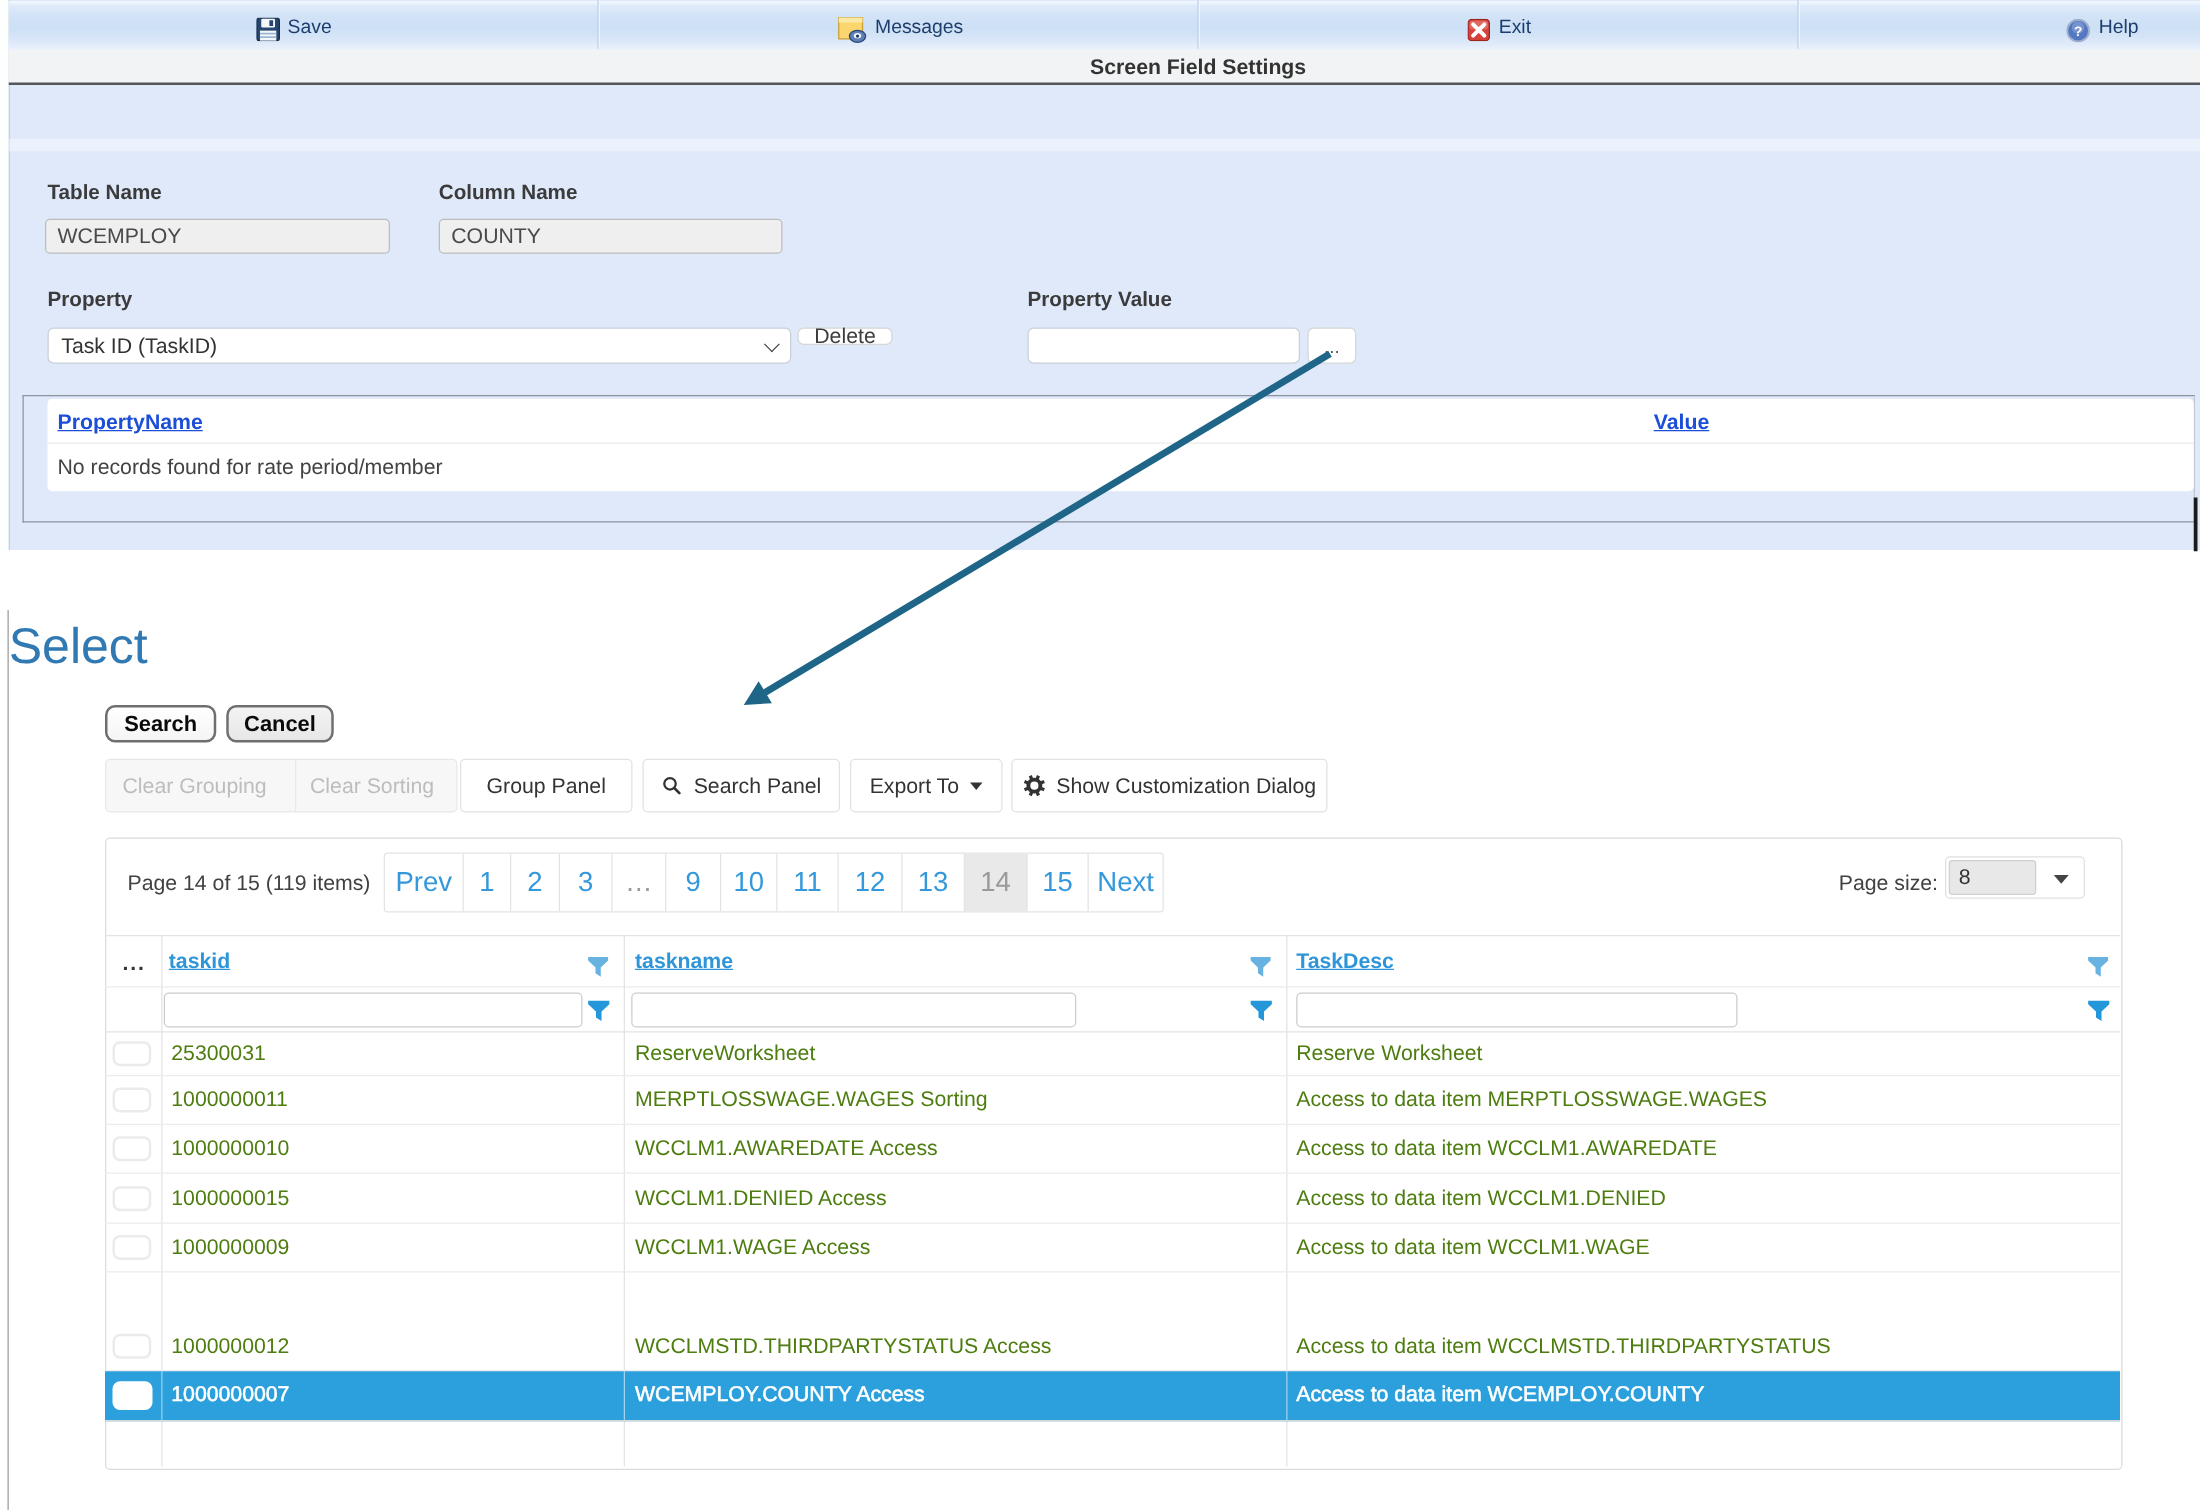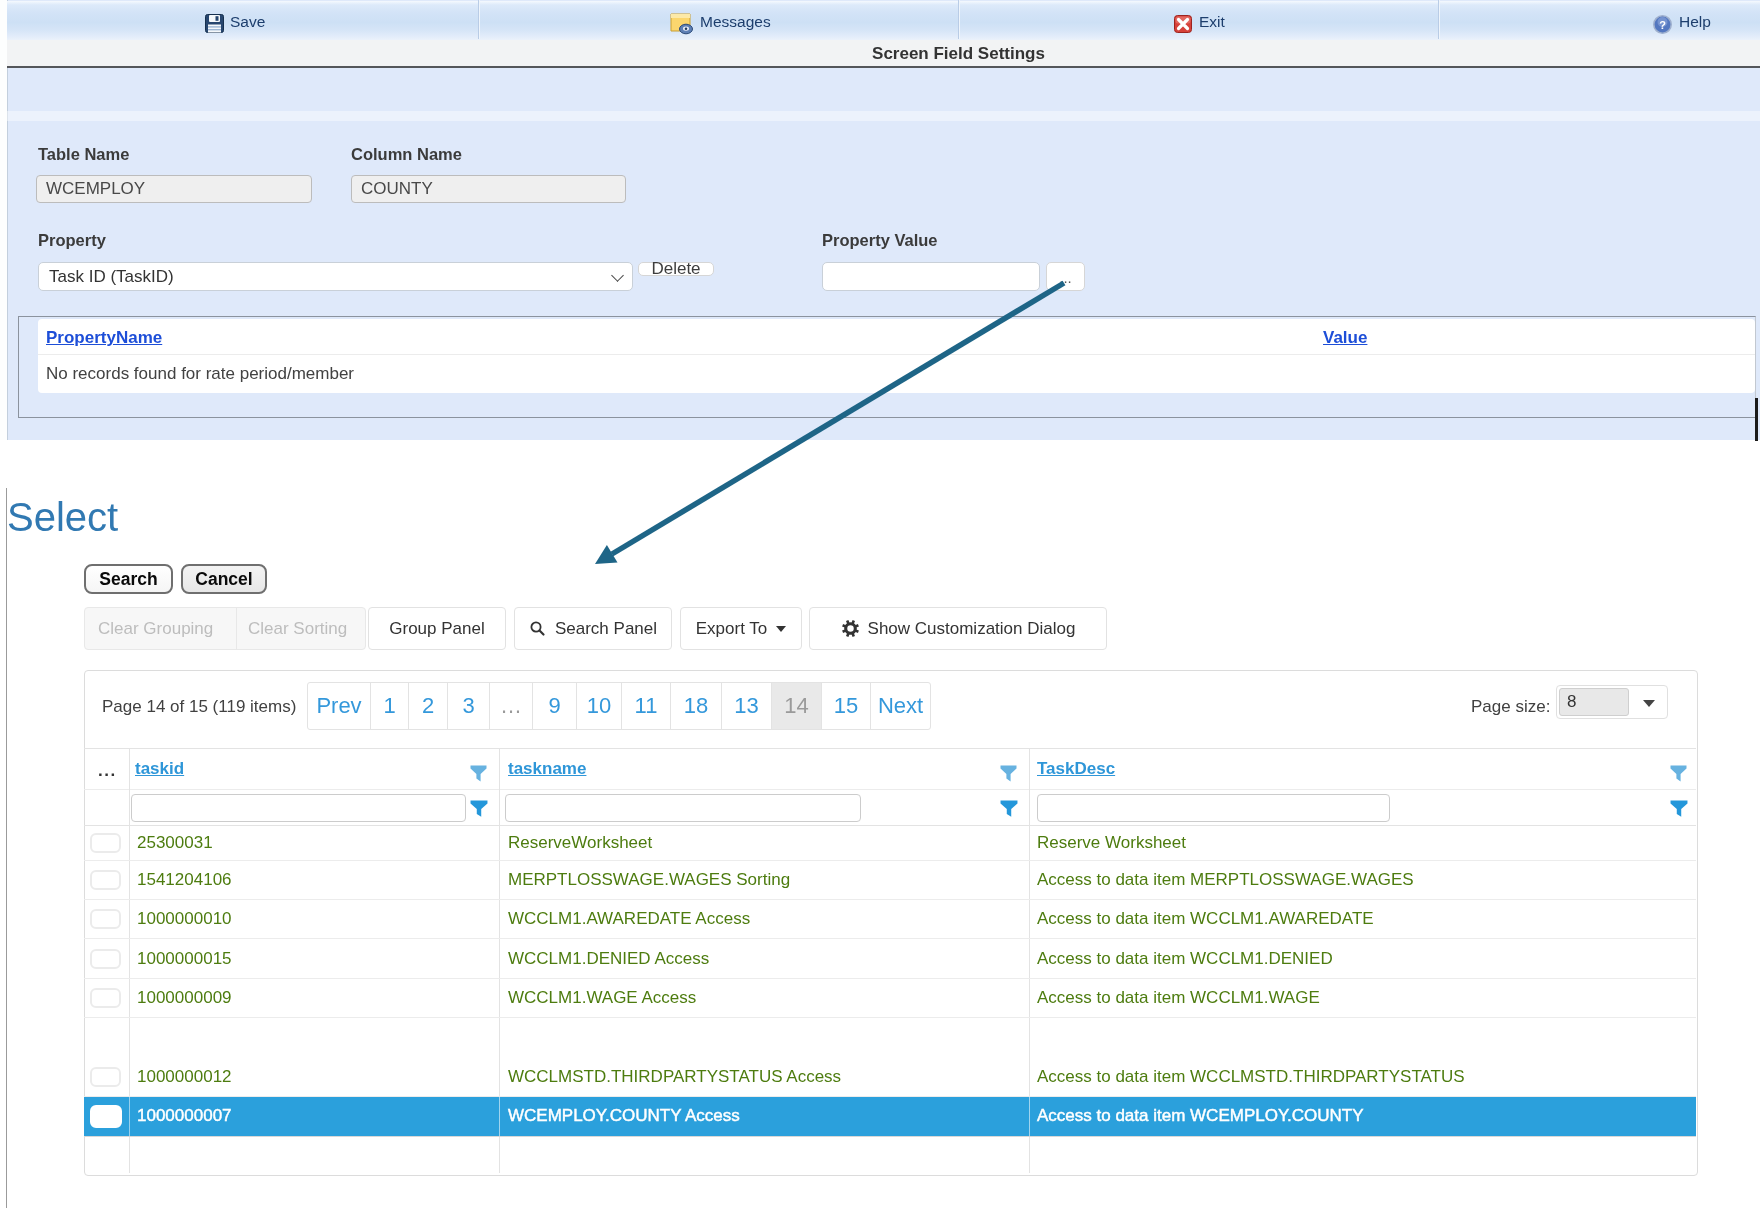--- a/index.html
+++ b/index.html
@@ -146,21 +146,21 @@
   <span style="position:absolute;left:163px">Clear Sorting</span>
 </div>
 <div class="gbtn" style="left:368px;width:138px">Group Panel</div>
 <div class="gbtn" style="left:514px;width:158px">
   <svg width="17" height="17" viewBox="0 0 17 17" style="margin-right:9px">
       <circle cx="7" cy="7" r="4.6" fill="none" stroke="#333" stroke-width="1.8"></circle>
       <path d="M10.5 10.5 L14.5 14.5" stroke="#333" stroke-width="2.2" stroke-linecap="round"></path>
     </svg>
   Search Panel</div>
 <div class="gbtn" style="left:680px;width:122px">Export To<span style="display:inline-block;width:0;height:0;border-left:5px solid transparent;border-right:5px solid transparent;border-top:6px solid #333;margin-left:9px"></span></div>
-<div class="gbtn" style="left:809px;width:298px">
+<div class="gbtn" style="left:809px;width:253px">
   <svg width="19" height="19" viewBox="0 0 19 19" style="margin-right:8px">
     <g stroke="#333" stroke-width="2.6">
         <line x1="14.1" y1="11.4" x2="17.4" y2="12.8"></line>
         <line x1="11.4" y1="14.1" x2="12.8" y2="17.4"></line>
         <line x1="7.6" y1="14.1" x2="6.2" y2="17.4"></line>
         <line x1="4.9" y1="11.4" x2="1.6" y2="12.8"></line>
         <line x1="4.9" y1="7.6" x2="1.6" y2="6.2"></line>
         <line x1="7.6" y1="4.9" x2="6.2" y2="1.6"></line>
         <line x1="11.4" y1="4.9" x2="12.8" y2="1.6"></line>
         <line x1="14.1" y1="7.6" x2="17.4" y2="6.2"></line>
@@ -174,21 +174,21 @@
 
 <div class="abs" style="left:307px;top:682px;height:48px;border:1px solid #e3e3e3;border-radius:3px;background:#fff;white-space:nowrap;font-size:0">
   <span class="pcell" style="width:63px">Prev</span>
   <span class="pcell" style="width:38px">1</span>
   <span class="pcell" style="width:39px">2</span>
   <span class="pcell" style="width:42px">3</span>
   <span class="pcell" style="width:43px;color:#9a9a9a">…</span>
   <span class="pcell" style="width:44px">9</span>
   <span class="pcell" style="width:45px">10</span>
   <span class="pcell" style="width:49px">11</span>
-  <span class="pcell" style="width:51px">18</span>
+  <span class="pcell" style="width:51px">12</span>
   <span class="pcell" style="width:50px">13</span>
   <span class="pcell" style="width:50px;background:#e9e9e9;color:#9a9a9a">14</span>
   <span class="pcell" style="width:49px">15</span>
   <span class="pcell" style="width:59px;border-right:none">Next</span>
 </div>
 
 <div class="abs" style="left:1471px;top:697px;font-size:17px;color:#414141">Page size:</div>
 <div class="abs" style="left:1556px;top:685px;width:112px;height:34px;border:1px solid #e0e0e0;border-radius:4px;background:#fff">
   <div class="abs" style="left:2px;top:2px;width:70px;height:28px;background:#e8e8e8;border:1px solid #cfcfcf;border-radius:3px;font-size:17px;color:#333;padding:3px 0 0 7px">8</div>
   <div class="abs" style="left:86px;top:14px;width:0;height:0;border-left:6px solid transparent;border-right:6px solid transparent;border-top:7px solid #444"></div>
@@ -232,21 +232,21 @@
     </svg>
 
   <div class="drow" style="top:77px;height:36px">
       <div class="dchk" style="top:8px"></div>
       <div class="dtxt" style="left:53px;top:8px">25300031</div>
       <div class="dtxt" style="left:424px;top:8px">ReserveWorksheet</div>
       <div class="dtxt" style="left:953px;top:8px">Reserve Worksheet</div>
     </div>
   <div class="drow" style="top:113px">
       <div class="dchk"></div>
-      <div class="dtxt" style="left:53px">1541204106</div>
+      <div class="dtxt" style="left:53px">1000000011</div>
       <div class="dtxt" style="left:424px">MERPTLOSSWAGE.WAGES Sorting</div>
       <div class="dtxt" style="left:953px">Access to data item MERPTLOSSWAGE.WAGES</div>
     </div>
   <div class="drow" style="top:152px">
       <div class="dchk"></div>
       <div class="dtxt" style="left:53px">1000000010</div>
       <div class="dtxt" style="left:424px">WCCLM1.AWAREDATE Access</div>
       <div class="dtxt" style="left:953px">Access to data item WCCLM1.AWAREDATE</div>
     </div>
   <div class="drow" style="top:192px">

